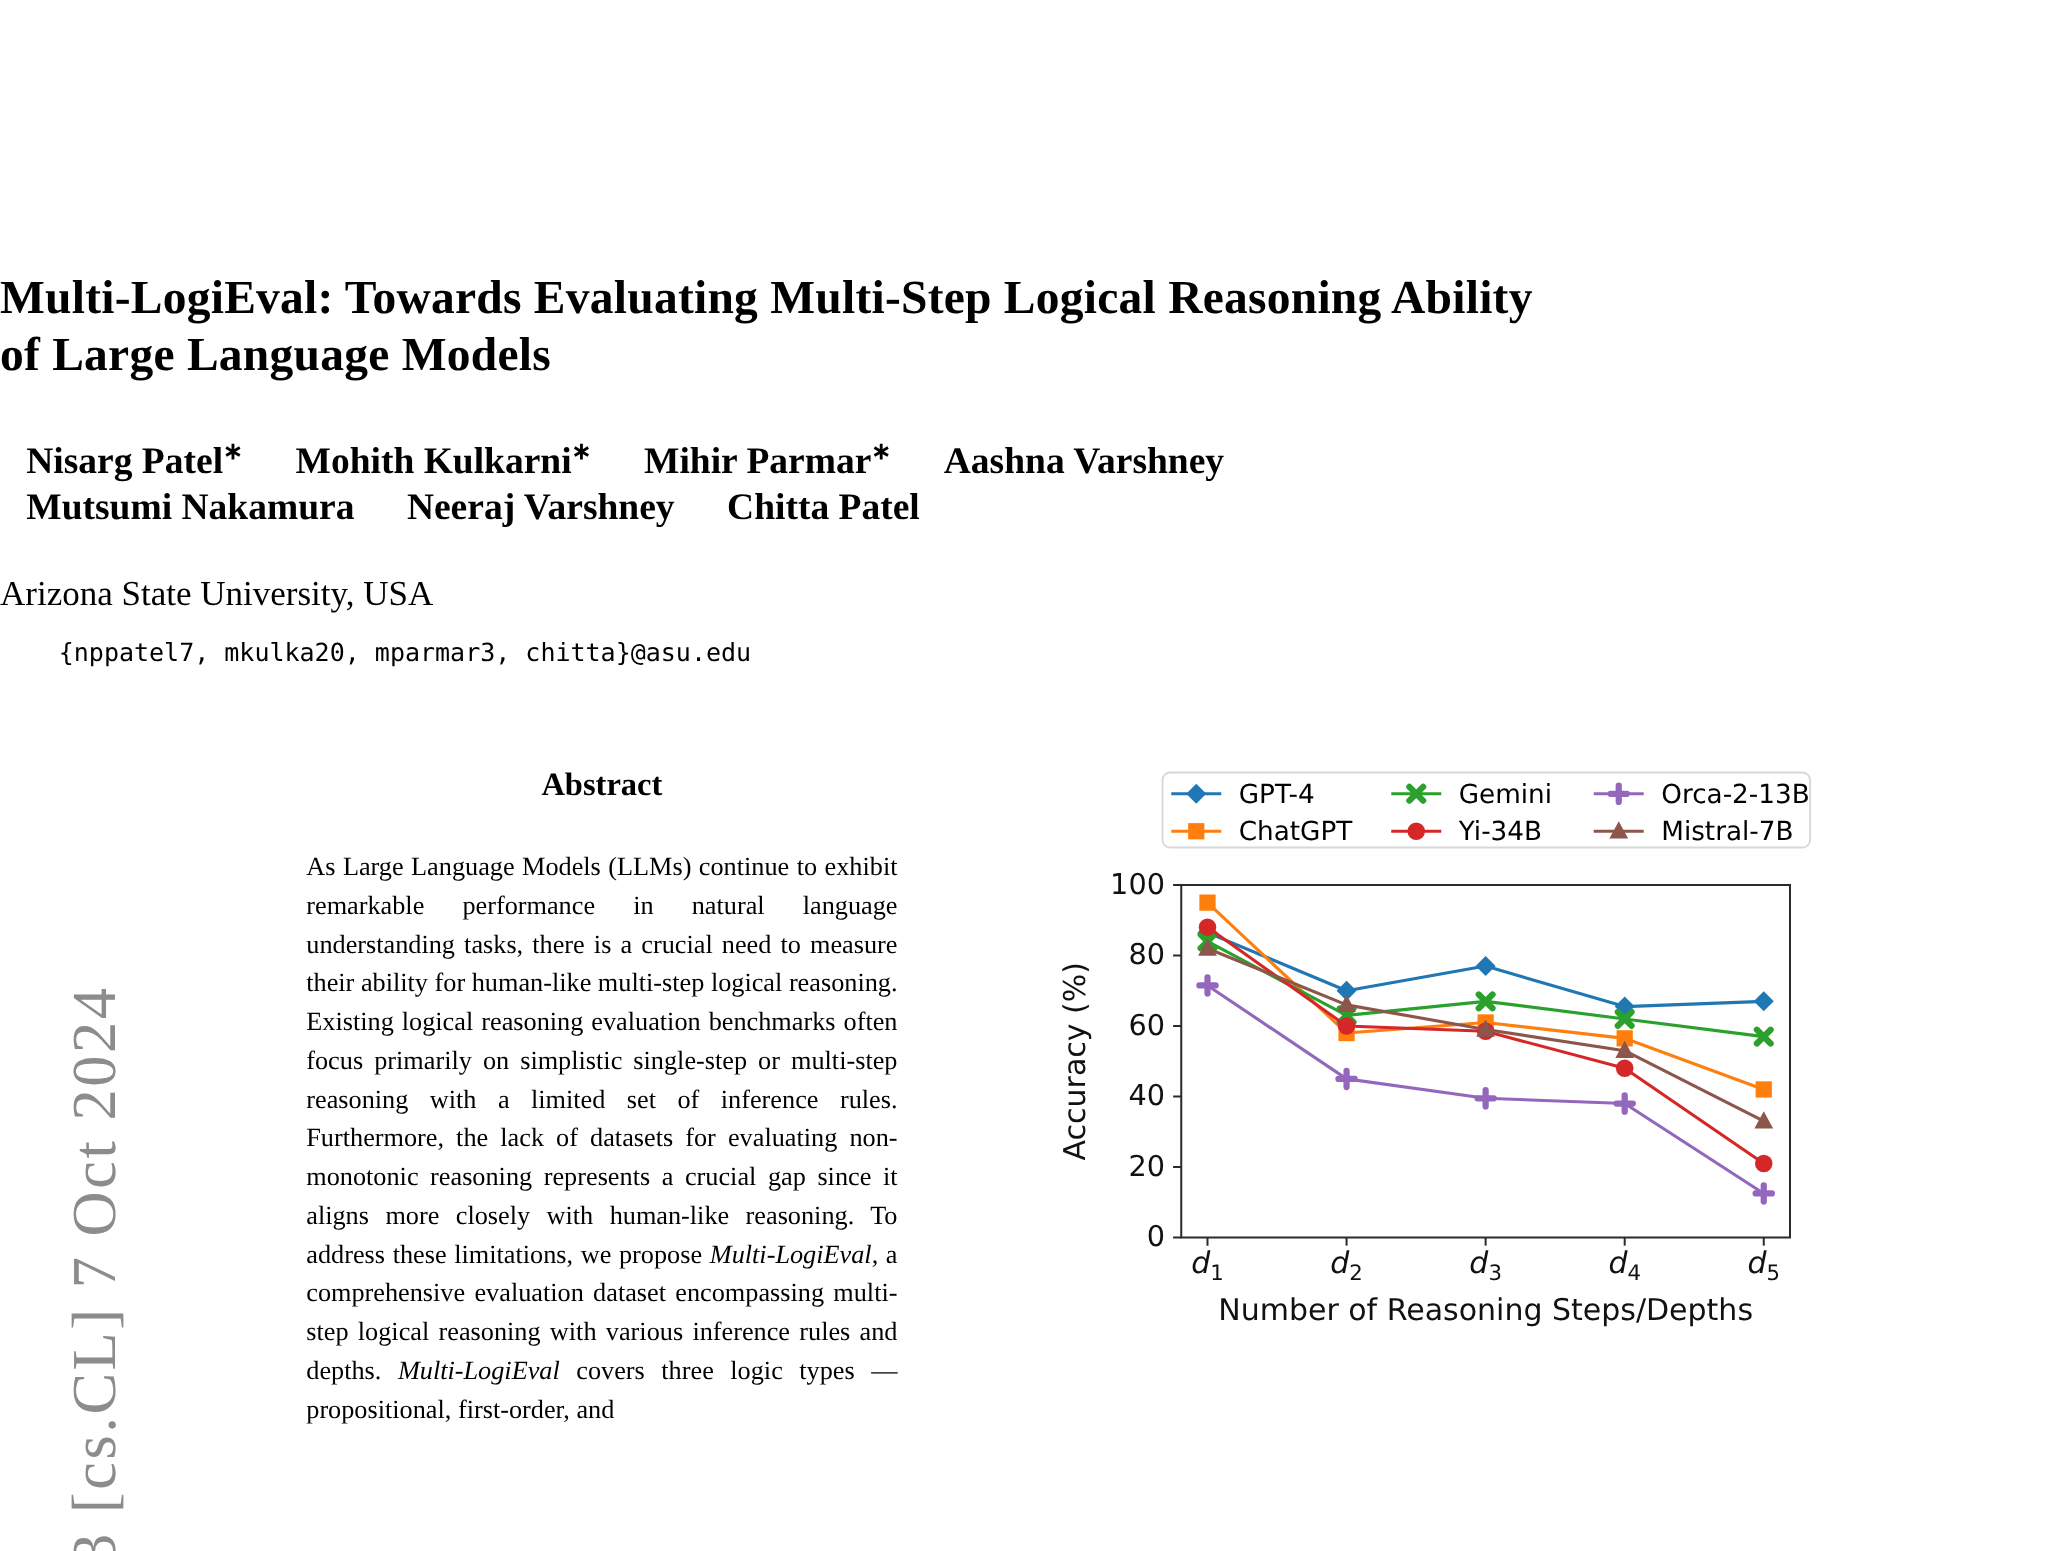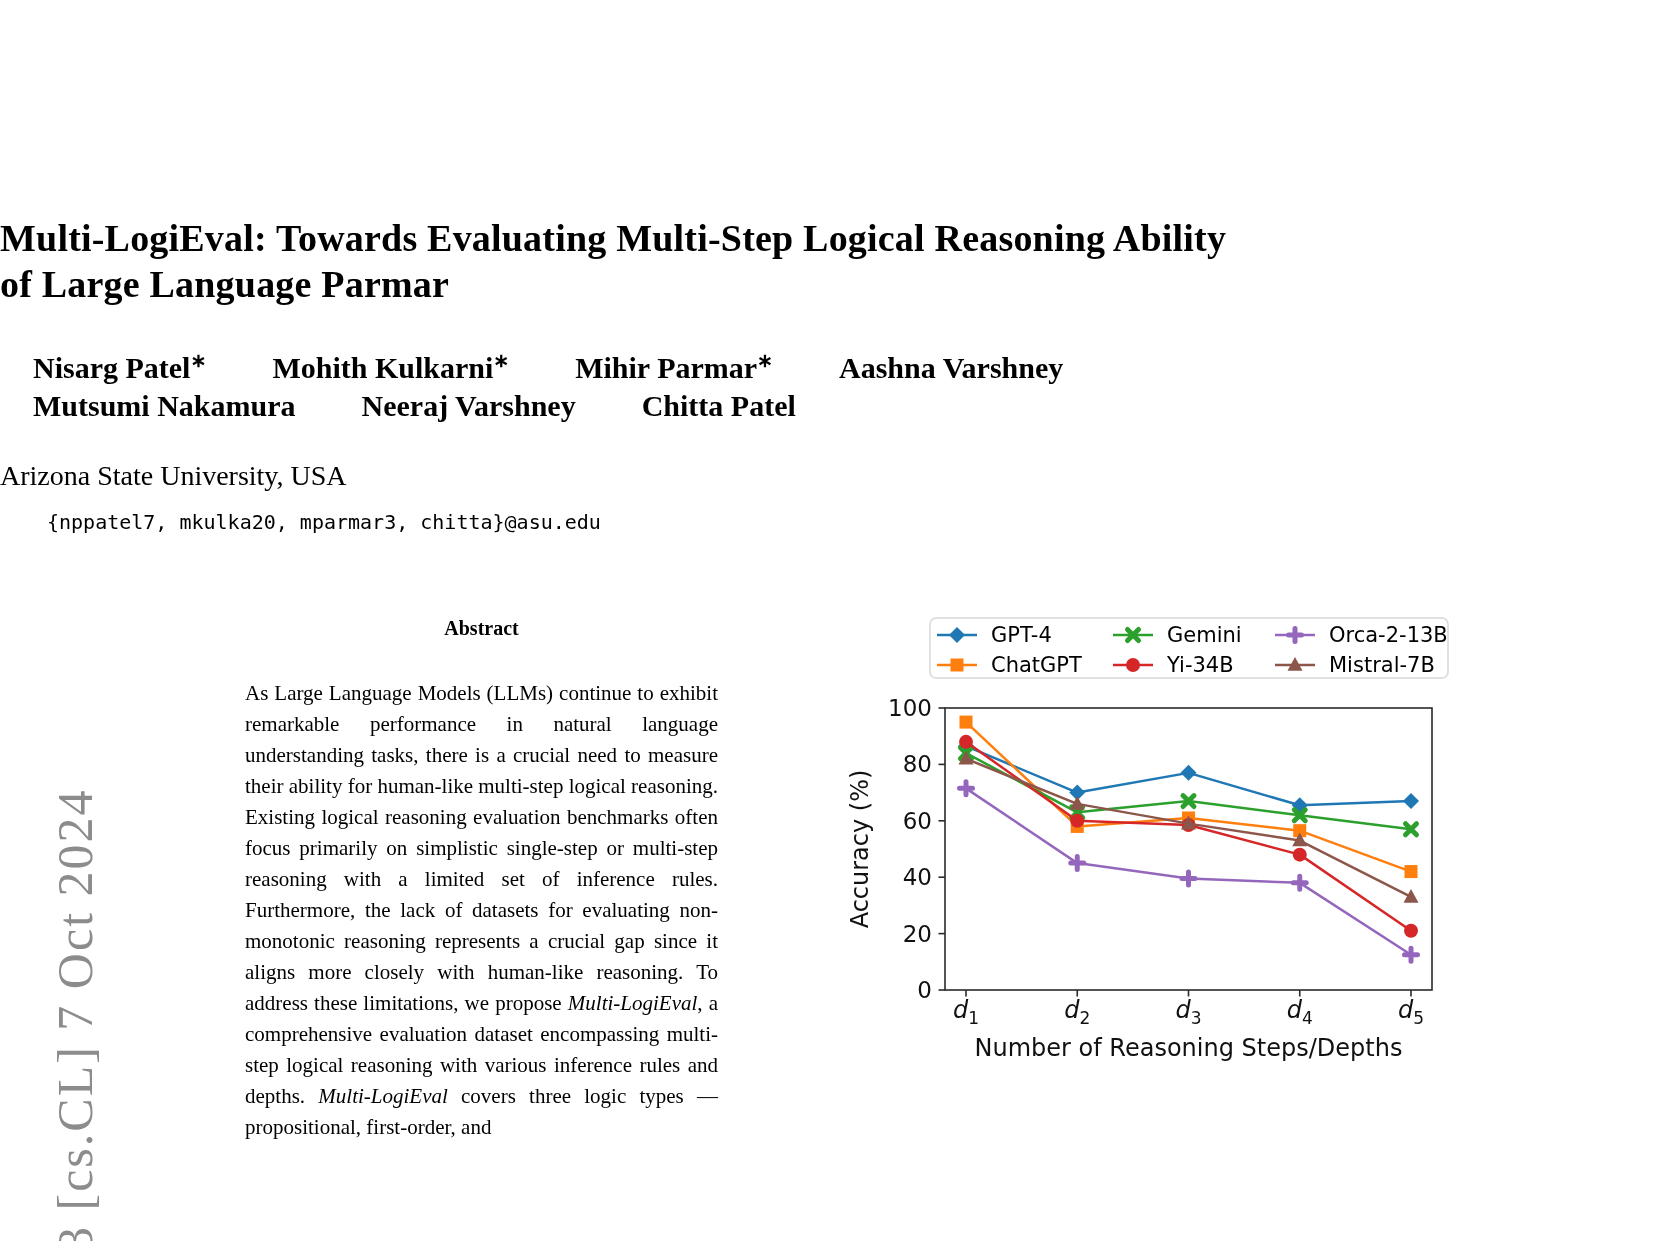--- a/index.html
+++ b/index.html
@@ -3,52 +3,52 @@
 <meta charset="utf-8">
 <style>
   html,body { margin:0; padding:0; background:#ffffff; }
   .page {
     position:relative; width:1654px; height:1241px;
     background:#ffffff; overflow:hidden;
     font-family:"Liberation Serif", serif; color:#000;
   }
   .center-line { position:absolute; left:0; width:100%; white-space:nowrap; }
   .title-line { font-size:38px; font-weight:bold; letter-spacing:0.2px; }
-  .author-name { display:inline-block; margin:0 33px; font-size:30px; font-weight:bold; }
+  .author-name { display:inline-block; margin:0 21px; font-size:30px; font-weight:bold; }
   .author-name sup { font-size:19px; }
   .affiliation { font-size:28px; }
   .email { font-family:"DejaVu Sans Mono", monospace; font-size:20px; letter-spacing:0px; }
   .arxiv-stamp {
     position:absolute; left:46px; top:1252px;
     transform-origin:0 0; transform:rotate(-90deg);
     font-family:"Liberation Serif", serif; font-size:50px; letter-spacing:2px;
     color:#8c8c8c; white-space:nowrap;
   }
   .left-col { position:absolute; left:245px; top:614px; width:473px; }
-  .abstract-heading { text-align:center; font-size:20px; font-weight:bold; line-height:28px; }
+  .abstract-heading { text-align:center; font-size:26px; font-weight:bold; line-height:28px; }
   .abstract-body {
     margin-top:36px; font-size:21px; line-height:31px;
     text-align:justify; text-justify:inter-word;
   }
   .abstract-body i, .fig-caption i { }
   .figure-svg { position:absolute; left:838px; top:610px; }
   .fig-caption {
     position:absolute; left:845px; top:1090px; width:516px;
     font-size:21.5px; line-height:33px; text-align:justify;
   }
 </style>
 </head>
 <body>
 
 <div class="page">
 
   <div class="arxiv-stamp">3 [cs.CL] 7 Oct 2024</div>
 
   <div class="center-line title-line" style="top:216px;">Multi-LogiEval: Towards Evaluating Multi-Step Logical Reasoning Ability</div>
-  <div class="center-line title-line" style="top:262px;">of Large Language Parmar</div>
+  <div class="center-line title-line" style="top:262px;">of Large Language Models</div>
 
   <div class="center-line" style="top:349px;"><span class="author-name">Nisarg Patel<sup>∗</sup></span><span class="author-name">Mohith Kulkarni<sup>∗</sup></span><span class="author-name">Mihir Parmar<sup>∗</sup></span><span class="author-name">Aashna Varshney</span></div>
   <div class="center-line" style="top:389px;"><span class="author-name">Mutsumi Nakamura</span><span class="author-name">Neeraj Varshney</span><span class="author-name">Chitta Patel</span></div>
 
   <div class="center-line affiliation" style="top:460px;">Arizona State University, USA</div>
   <div class="center-line email" style="top:510px;padding-left:47px;">{nppatel7, mkulka20, mparmar3, chitta}@asu.edu</div>
 
   <div class="left-col">
     <div class="abstract-heading">Abstract</div>
     <div class="abstract-body"><span>As Large Language Models (LLMs) continue to exhibit remarkable performance in natural language understanding tasks, there is a crucial need to measure their ability for human-like multi-step logical reasoning. Existing logical reasoning evaluation benchmarks often focus primarily on simplistic single-step or multi-step reasoning with a limited set of inference rules. Furthermore, the lack of datasets for evaluating non-monotonic reasoning represents a crucial gap since it aligns more closely with human-like reasoning. To address these limitations, we propose </span><i>Multi-LogiEval</i><span>, a comprehensive evaluation dataset encompassing multi-step logical reasoning with various inference rules and depths. </span><i>Multi-LogiEval</i><span> covers three logic types — propositional, first-order, and</span></div>

